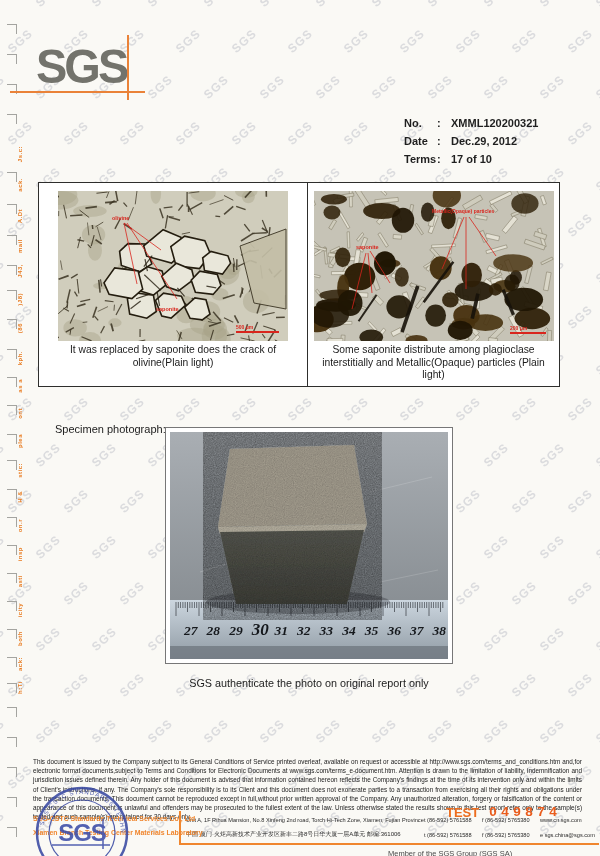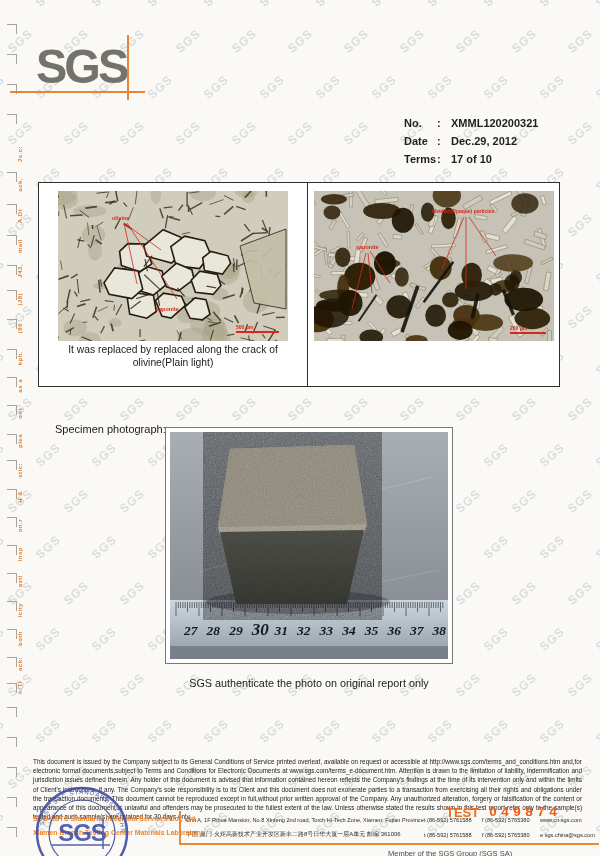--- a/index.html
+++ b/index.html
@@ -621,21 +621,21 @@
         <g>
           <text x="54" y="29" class="ann">olivine</text>
           <line x1="66" y1="32" x2="79" y2="93" class="annl"></line>
           <line x1="66" y1="32" x2="103" y2="59" class="annl"></line>
           <line x1="69" y1="32" x2="119" y2="108" class="annl"></line>
           <text x="98" y="120" class="ann">saponite</text>
           <line x1="178" y1="141" x2="221" y2="141" class="annb"></line>
           <text x="178" y="138" class="ann2">500 μm</text>
         </g>
       </svg>
-      <p class="caption">It was replaced by replaced along the crack of olivine(Plain light)</p>
+      <p class="caption">It was replaced by saponite does the crack of olivine(Plain light)</p>
     </div>
     <div class="cell cell-r">
       <svg width="240" height="150" viewBox="0 0 240 150">
         <rect width="240" height="150" fill="#c6c3b6"></rect>
         <g id="texR">
             <rect x="135.9174358472228" y="54.0175742469728" width="2.2117725359275937" height="8.770669631659985" fill="#e4e1d4" stroke="#6e6750" stroke-width="0.4" transform="rotate(7 135.9174358472228 54.0175742469728)"></rect>
             <rect x="1.6256941482424736" y="13.681117643136531" width="3.062521608779207" height="16.93240862712264" fill="#d9d6c7" stroke="#6e6750" stroke-width="0.4" transform="rotate(157 1.6256941482424736 13.681117643136531)"></rect>
             <rect x="157.33604729175568" y="113.901763537433" width="2.873805539915338" height="10.662332102656364" fill="#cfccbd" stroke="#6e6750" stroke-width="0.4" transform="rotate(101 157.33604729175568 113.901763537433)"></rect>
             <rect x="87.66230760142207" y="86.59677123650908" width="3.846496211597696" height="9.962742537260056" fill="#e4e1d4" stroke="#6e6750" stroke-width="0.4" transform="rotate(116 87.66230760142207 86.59677123650908)"></rect>
             <rect x="104.26479818299413" y="98.37212094571441" width="3.017398410476744" height="9.652580425143242" fill="#d9d6c7" stroke="#6e6750" stroke-width="0.4" transform="rotate(134 104.26479818299413 98.37212094571441)"></rect>
@@ -794,20 +794,21 @@
           <line x1="54" y1="62" x2="58" y2="102" class="annl"></line>
           <line x1="56" y1="60" x2="76" y2="92" class="annl"></line>
           <text x="118" y="22" class="ann2">Metallic(Opaque) particles</text>
           <line x1="150" y1="26" x2="128" y2="78" class="annl"></line>
           <line x1="152" y1="26" x2="152" y2="98" class="annl"></line>
           <line x1="155" y1="26" x2="182" y2="65" class="annl"></line>
           <line x1="196" y1="142" x2="232" y2="142" class="annb"></line>
           <text x="196" y="139" class="ann2">200 μm</text>
         </g>
       </svg>
+      <p class="caption" style="width:236px">Some saponite distribute among plagioclase interstitially and Metallic(Opaque) particles (Plain light)</p>
     </div>
   </div>
 
   <p class="spec-label">Specimen photograph:</p>
 
   <figure class="photo-frame" style="margin:0">
     <svg width="278" height="227" viewBox="0 0 278 227">
       <defs>
         <linearGradient id="bgG" x1="0" y1="0" x2="0" y2="1">
           <stop offset="0" stop-color="#a9aeb3"></stop>

